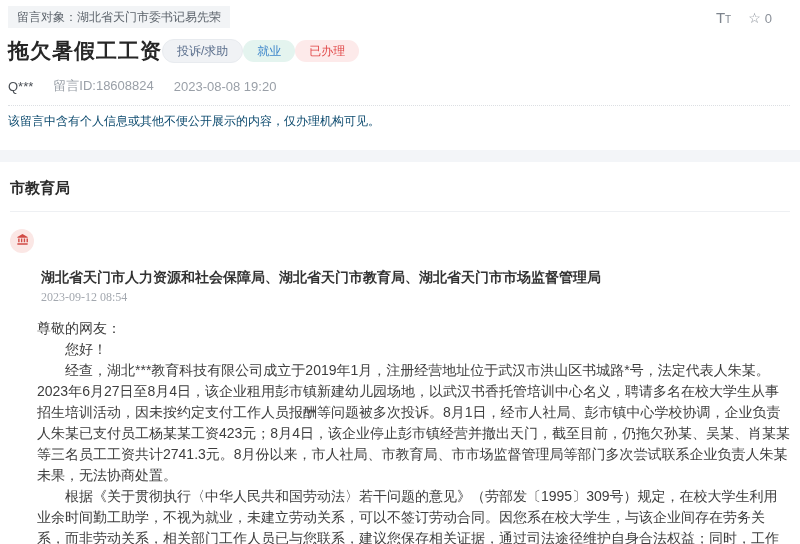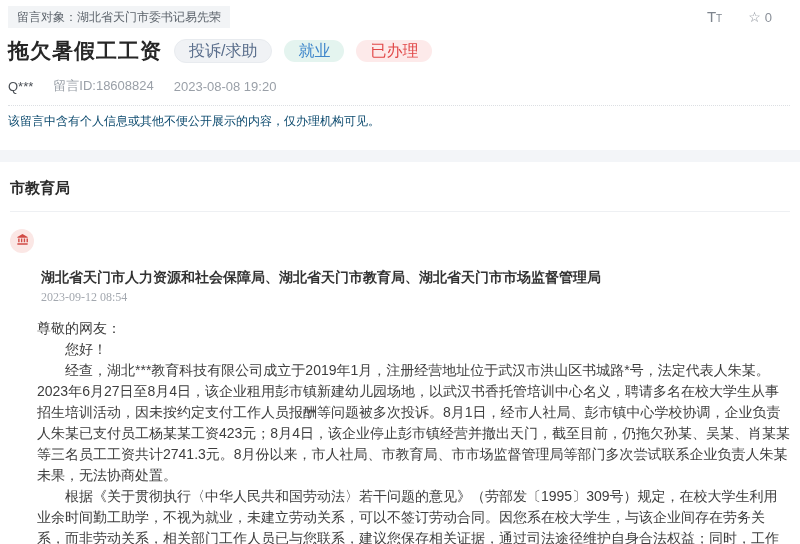--- a/index.html
+++ b/index.html
@@ -4,35 +4,35 @@
 <style>
   * { box-sizing: border-box; }
   html, body {
     width: 800px; height: 544px; margin: 0; padding: 0;
     background: #ffffff; overflow: hidden;
     font-family: "Liberation Sans", "DejaVu Sans", sans-serif;
     color: #333;
   }
   
   .top-card { padding: 6px 10px 0 8px; background: #fff; }
-  .tag-row { display: flex; justify-content: space-between; align-items: flex-start; }
+  .tag-row { display: flex; justify-content: space-between; align-items: center; }
   .recipient-tag {
     background: #f2f4f6; color: #5d6océ-not; color: #5d646c;
     font-size: 12px; line-height: 18px; padding: 2px 9px;
     white-space: nowrap;
   }
-  .toolbar { display: flex; align-items: center; gap: 26px; color: #8a9099; padding: 2px 18px 0 0; }
+  .toolbar { display: flex; align-items: center; gap: 17px; color: #8a9099; padding: 2px 18px 0 0; }
   .font-size-ctl { cursor: pointer; letter-spacing: 0; color: #7d848d; }
   .font-size-ctl .big { font-size: 15px; }
   .font-size-ctl .small { font-size: 10px; }
   .star-ctl { display: flex; align-items: center; gap: 4px; font-size: 13px; color: #8a9099; cursor: pointer; }
   .star-glyph { font-size: 14px; }
-  .title-row { display: flex; align-items: center; gap: 12px; margin-top: 9px; }
+  .title-row { display: flex; align-items: center; margin-top: 9px; }
   .page-title { font-size: 21px; font-weight: bold; color: #262626; margin: 0; letter-spacing: 1px; }
-  .pill { font-size: 16px; line-height: 16px; padding: 3px 14px; border-radius: 12px; white-space: nowrap; }
+  .pill { font-size: 12px; line-height: 16px; padding: 3px 14px; border-radius: 12px; white-space: nowrap; }
   .pill-category { background: #f0f2f5; color: #5a6e8c; border: 1px solid #e8ebef; }
   .pill-field    { background: #e4f4ef; color: #3f87cb; }
   .pill-status   { background: #fdeaea; color: #e14848; text-align: center; }
   .meta-row { display: flex; align-items: center; gap: 20px; margin-top: 12px; padding-bottom: 10px; font-size: 13px; color: #9aa0a8; }
   .meta-author { color: #4a4f55; }
   .dotted-divider { border-bottom: 1px dotted #dcdfe3; }
   .message-body { font-size: 14px; line-height: 27px; color: #333; margin: 9px 0 0 0; }
   .privacy-note { font-size: 12px; color: #0c4a6e; margin: 7px 0 0 0; }
   
   .section-band { height: 12px; background: #f3f5f8; margin-top: 20px; }

